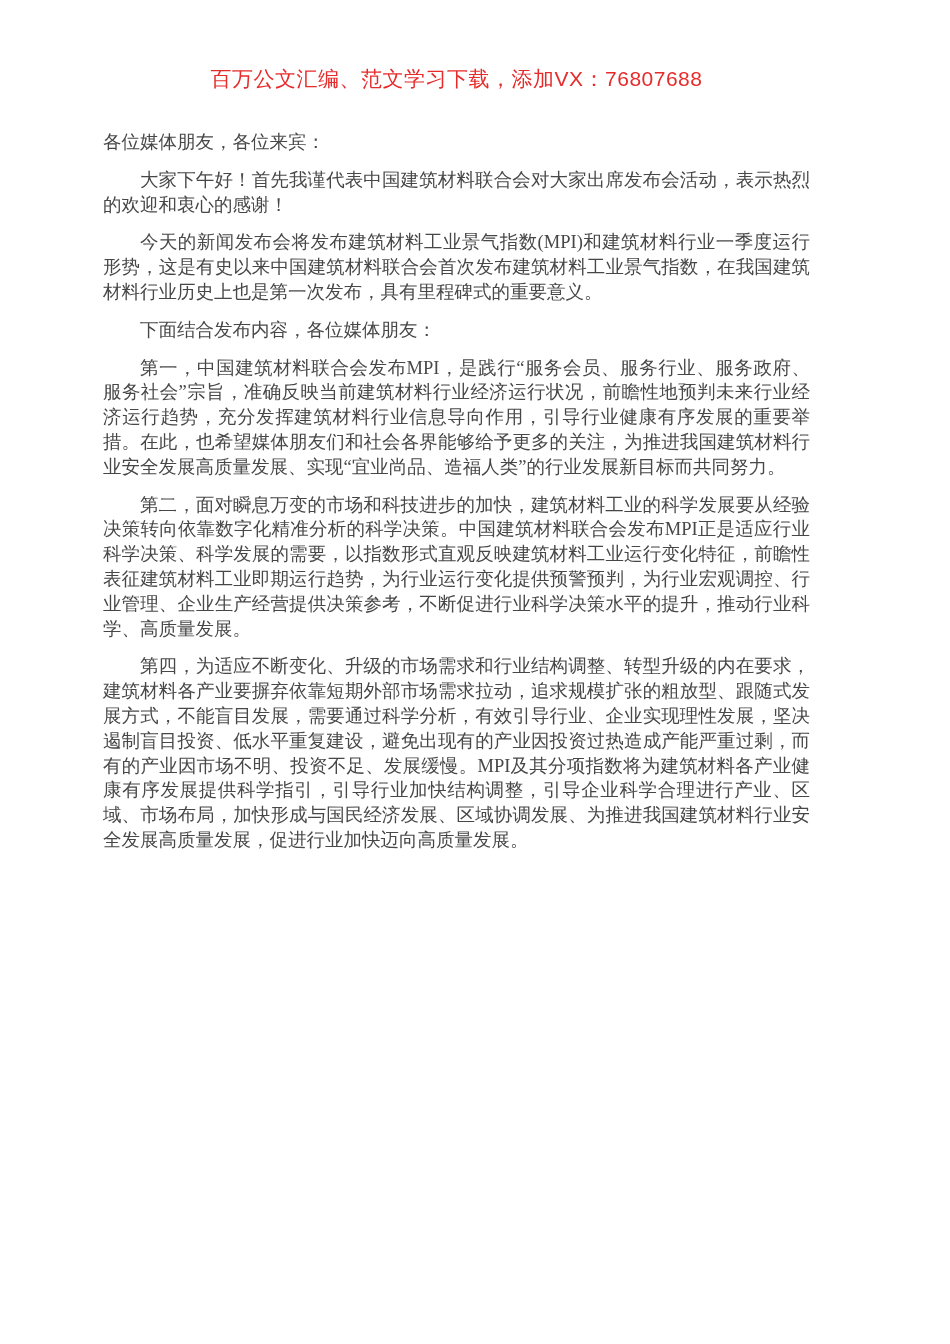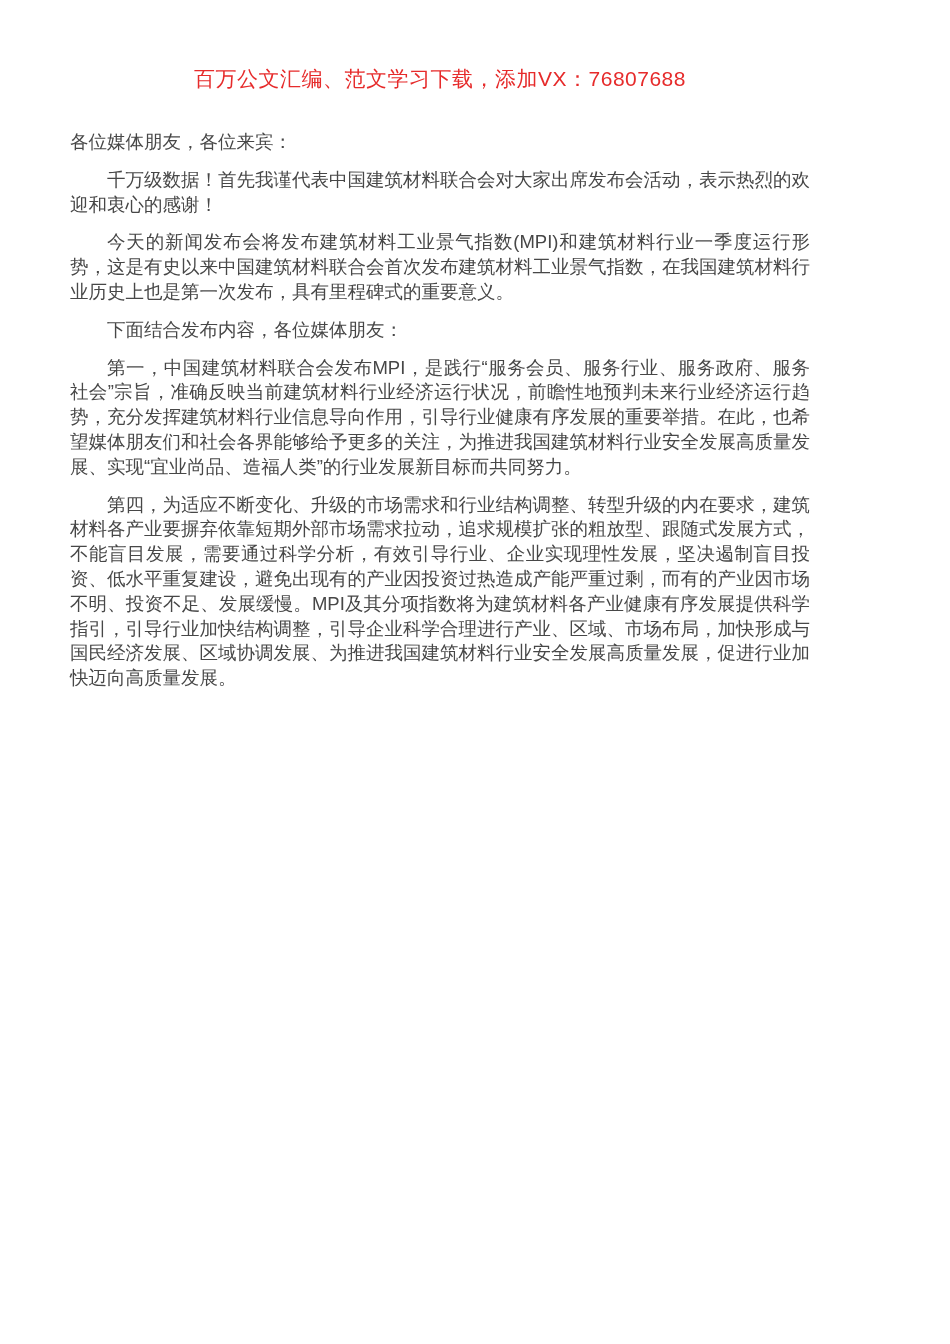--- a/index.html
+++ b/index.html
@@ -7,36 +7,36 @@
     padding: 0;
     background: #ffffff;
   }
   .page {
     position: relative;
     width: 950px;
     height: 1344px;
     margin: 0 auto;
     background: #ffffff;
     box-sizing: border-box;
-    padding: 64px 140px 0 70px;
+    padding: 64px 140px 0 103px;
     overflow: hidden;
   }
   .promo-banner {
     text-align: center;
     font-family: "Liberation Sans", "DejaVu Sans", sans-serif;
     font-size: 21px;
     font-weight: 400;
     color: #e62b2b;
     line-height: 30px;
     letter-spacing: 0.5px;
     margin: 0 0 36px 0;
     white-space: nowrap;
   }
   .doc {
-    font-family: Liberation Sans, sans-serif;
+    font-family: Liberation Serif, serif;
     color: #474747;
   }
   .doc p {
     margin: 0 0 13px 0;
     font-size: 18.5px;
     line-height: 24.8px;
     text-align: justify;
     text-justify: inter-character;
     word-break: break-all;
   }
@@ -48,27 +48,28 @@
 <body>
 
 <div class="page">
 
   <div class="promo-banner">百万公文汇编、范文学习下载，添加VX：76807688</div>
 
   <div class="doc">
 
     <p>各位媒体朋友，各位来宾：</p>
 
-    <p class="indent">千万级数据！首先我谨代表中国建筑材料联合会对大家出席发布会活动，表示热烈的欢迎和衷心的感谢！</p>
+    <p class="indent">大家下午好！首先我谨代表中国建筑材料联合会对大家出席发布会活动，表示热烈的欢迎和衷心的感谢！</p>
 
     <p class="indent">今天的新闻发布会将发布建筑材料工业景气指数(MPI)和建筑材料行业一季度运行形势，这是有史以来中国建筑材料联合会首次发布建筑材料工业景气指数，在我国建筑材料行业历史上也是第一次发布，具有里程碑式的重要意义。</p>
 
     <p class="indent">下面结合发布内容，各位媒体朋友：</p>
 
     <p class="indent">第一，中国建筑材料联合会发布MPI，是践行“服务会员、服务行业、服务政府、服务社会”宗旨，准确反映当前建筑材料行业经济运行状况，前瞻性地预判未来行业经济运行趋势，充分发挥建筑材料行业信息导向作用，引导行业健康有序发展的重要举措。在此，也希望媒体朋友们和社会各界能够给予更多的关注，为推进我国建筑材料行业安全发展高质量发展、实现“宜业尚品、造福人类”的行业发展新目标而共同努力。</p>
 
+    <p class="indent">第二，面对瞬息万变的市场和科技进步的加快，建筑材料工业的科学发展要从经验决策转向依靠数字化精准分析的科学决策。中国建筑材料联合会发布MPI正是适应行业科学决策、科学发展的需要，以指数形式直观反映建筑材料工业运行变化特征，前瞻性表征建筑材料工业即期运行趋势，为行业运行变化提供预警预判，为行业宏观调控、行业管理、企业生产经营提供决策参考，不断促进行业科学决策水平的提升，推动行业科学、高质量发展。</p>
 
 
     <p class="indent">第四，为适应不断变化、升级的市场需求和行业结构调整、转型升级的内在要求，建筑材料各产业要摒弃依靠短期外部市场需求拉动，追求规模扩张的粗放型、跟随式发展方式，不能盲目发展，需要通过科学分析，有效引导行业、企业实现理性发展，坚决遏制盲目投资、低水平重复建设，避免出现有的产业因投资过热造成产能严重过剩，而有的产业因市场不明、投资不足、发展缓慢。MPI及其分项指数将为建筑材料各产业健康有序发展提供科学指引，引导行业加快结构调整，引导企业科学合理进行产业、区域、市场布局，加快形成与国民经济发展、区域协调发展、为推进我国建筑材料行业安全发展高质量发展，促进行业加快迈向高质量发展。</p>
 
 
   </div>
 </div>
 
 </body></html>

